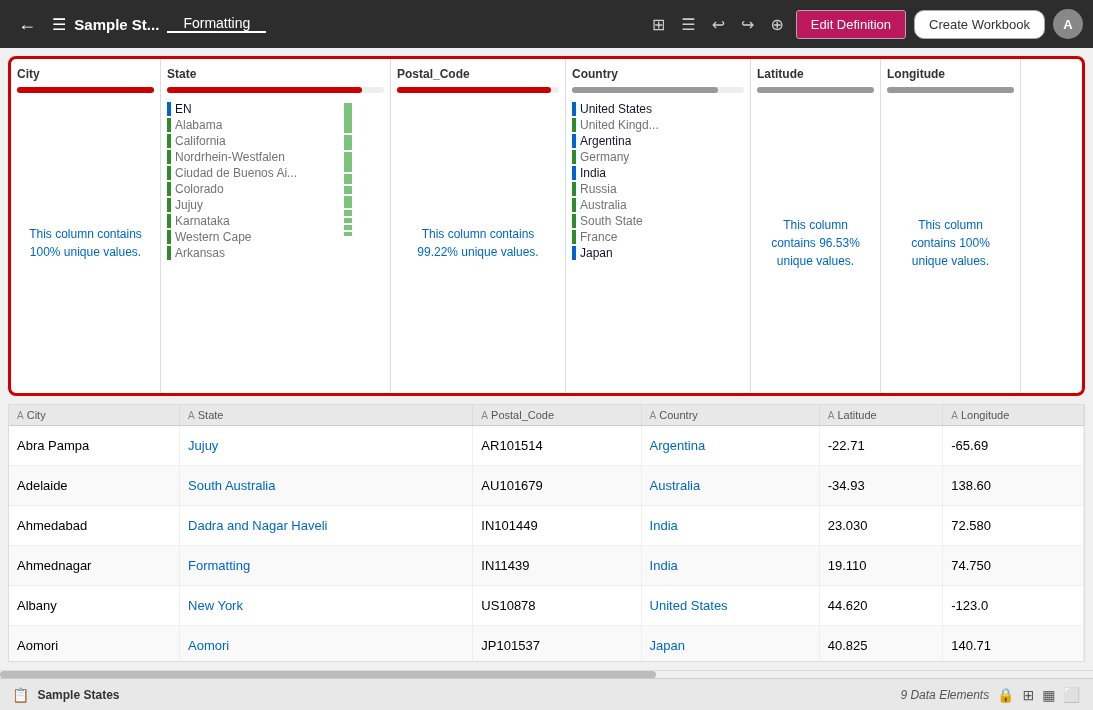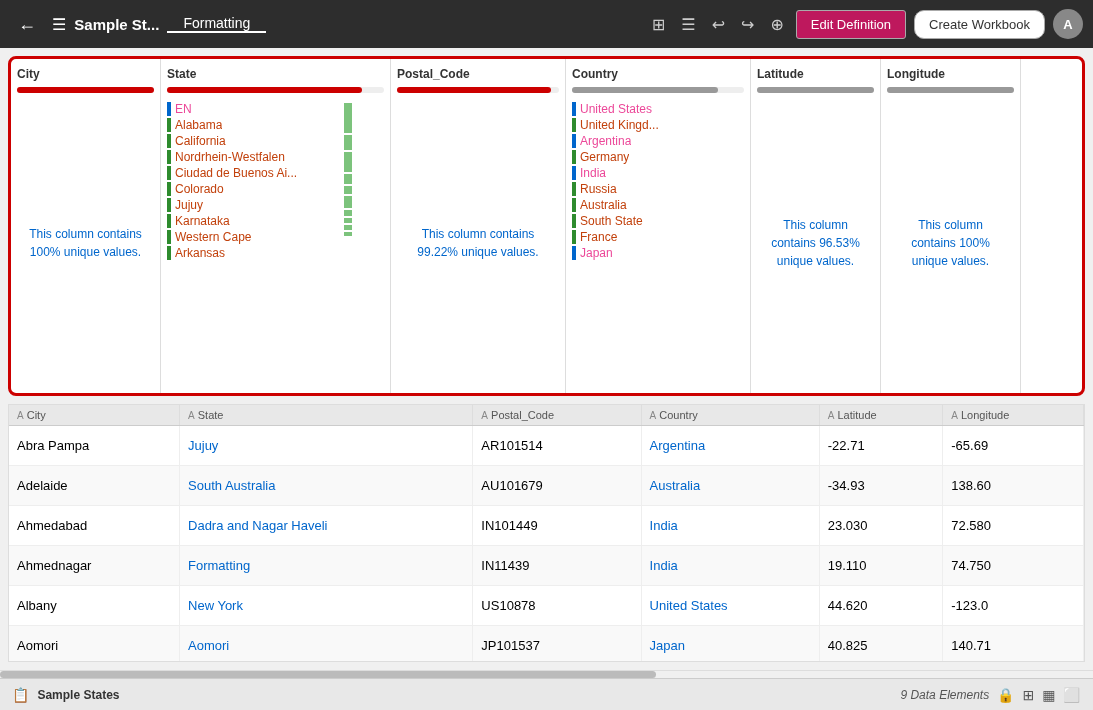--- a/index.html
+++ b/index.html
@@ -161,27 +161,27 @@
     }
     .list-indicator {
       width: 4px;
       height: 14px;
       background: #2e8b2e;
       flex-shrink: 0;
     }
     .list-indicator.blue { background: #0066cc; }
     .list-item-text {
       font-size: 12px;
-      color: #c2410c;
+      color: #737373;
       white-space: nowrap;
       overflow: hidden;
       text-overflow: ellipsis;
       max-width: 170px;
     }
-    .list-item-text.highlight { color: #ec4899; }
+    .list-item-text.highlight { color: #0f172a; }
 
     .state-col-inner {
       display: flex;
       gap: 2px;
     }
     .state-list { flex: 1; }
     .state-spark { flex: 0 0 45px; }
 
     
     .data-table-container {

